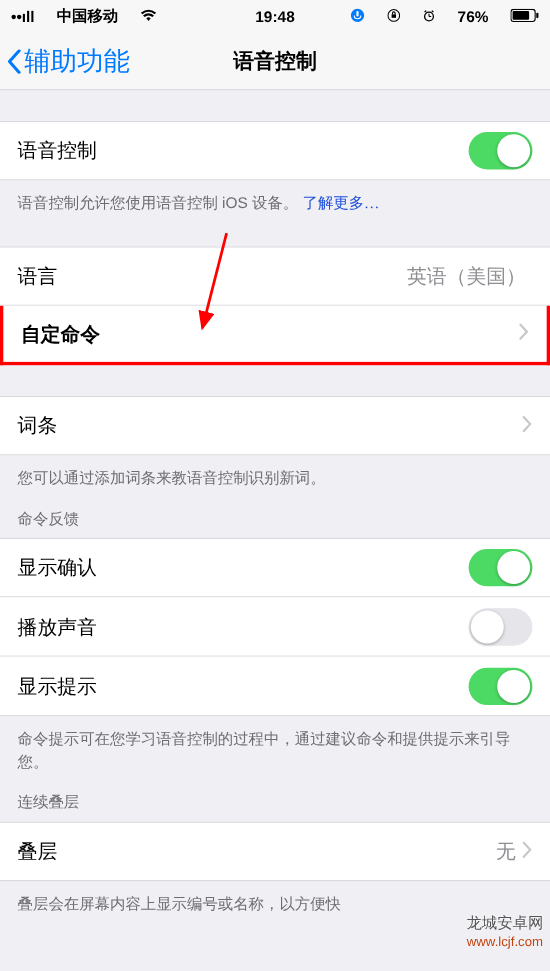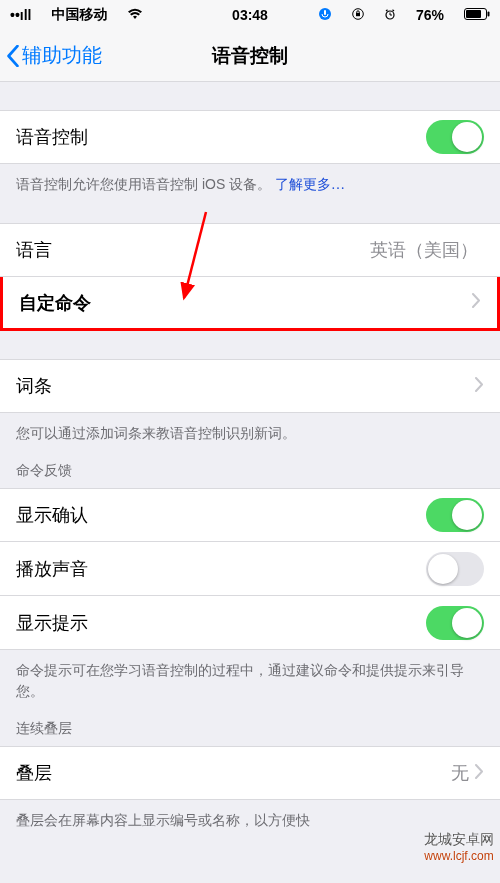--- a/index.html
+++ b/index.html
@@ -3,21 +3,21 @@
 <meta charset="utf-8">
 <style>
   * { box-sizing: border-box; margin: 0; padding: 0; }
   html, body { width: 500px; height: 883px; font-family: -apple-system, "Helvetica Neue", Arial, sans-serif; background: #efeff4; color: #000; overflow: hidden; position: relative; }
   
   .statusbar { height: 30px; background: #f7f7f8; display: flex; align-items: center; justify-content: space-between; padding: 0 10px; font-size: 14px; font-weight: 600; }
   .sb-left, .sb-right { display: flex; align-items: center; gap: 20px; }
   .sb-center { position: absolute; left: 50%; transform: translateX(-50%); font-weight: 700; }
   
   .navbar { height: 52px; background: #f7f7f8; border-bottom: 1px solid #d9d9dd; position: relative; display: flex; align-items: center; }
-  .navback { display: flex; align-items: center; color: #007aff; font-size: 20px; padding-left: 6px; }
+  .navback { display: flex; align-items: center; color: #007aff; font-size: 24px; padding-left: 6px; }
   .navback svg { margin-right: 2px; }
   .navtitle { position: absolute; left: 50%; transform: translateX(-50%); font-size: 19px; font-weight: 600; }
   
   .gap { height: 28px; }
   .cell { background: #fff; border-top: 1px solid #d9d9dd; border-bottom: 1px solid #d9d9dd; display: flex; align-items: center; justify-content: space-between; padding: 0 16px; height: 54px; font-size: 18px; position: relative; }
   .cell + .cell { border-top: none; }
   .cell .value { color: #8e8e93; font-size: 18px; margin-left: auto; margin-right: 6px; }
   .cell .chevron { color: #c7c7cc; }
   .footer { padding: 10px 16px 0 16px; font-size: 14px; color: #6d6d72; line-height: 1.5; }
   .footer a.link { color: #1d4ed8; text-decoration: none; font-family: Liberation Serif, serif; }
@@ -43,21 +43,21 @@
 <div class="statusbar">
   <div class="sb-left">
     <span>••ıll</span>
     <span>中国移动</span>
     <span>
       <svg width="16" height="12" viewBox="0 0 16 12">
           <path d="M8 11 L10 8.5 Q8 7 6 8.5 Z M3 6 Q8 2 13 6 L11.5 7.5 Q8 4.5 4.5 7.5 Z M1 3.5 Q8 -2 15 3.5 L13.5 5 Q8 0.5 2.5 5 Z" fill="#000"></path>
         </svg>
     </span>
   </div>
-  <div class="sb-center">03:48</div>
+  <div class="sb-center">19:48</div>
   <div class="sb-right">
     <span>
       <svg width="14" height="14" viewBox="0 0 14 14">
           <circle cx="7" cy="7" r="6" fill="#007aff"></circle>
           <rect x="6" y="3" width="2" height="5" rx="1" fill="#fff"></rect>
           <path d="M4 7a3 3 0 0 0 6 0" stroke="#fff" stroke-width="1" fill="none"></path>
         </svg>
     </span>
     <span>
       <svg width="12" height="12" viewBox="0 0 12 12">

